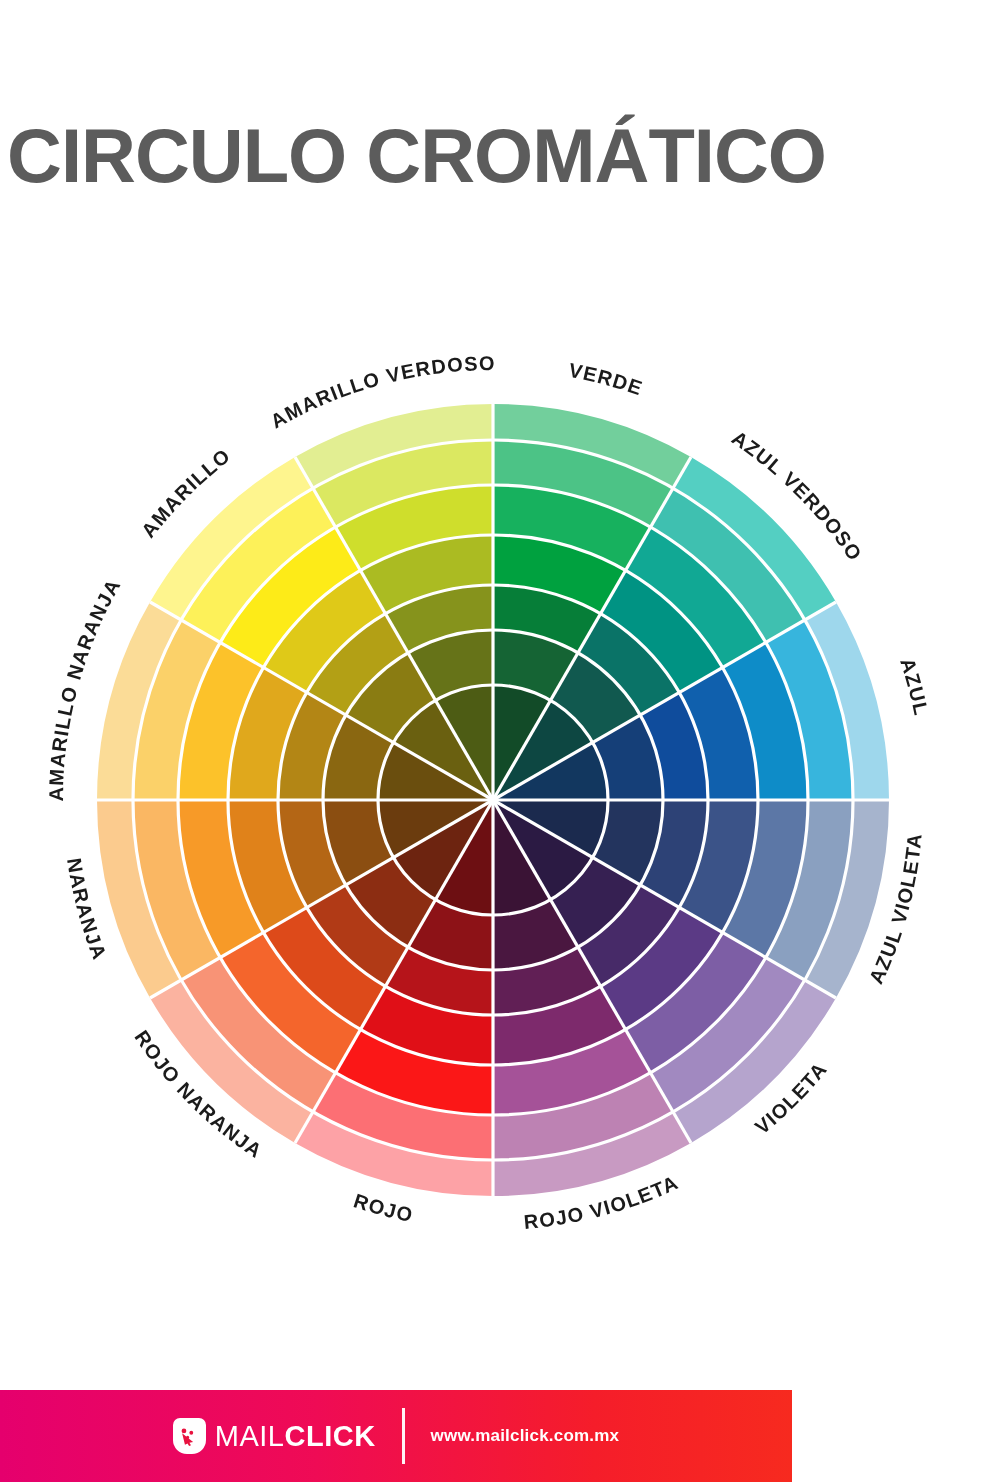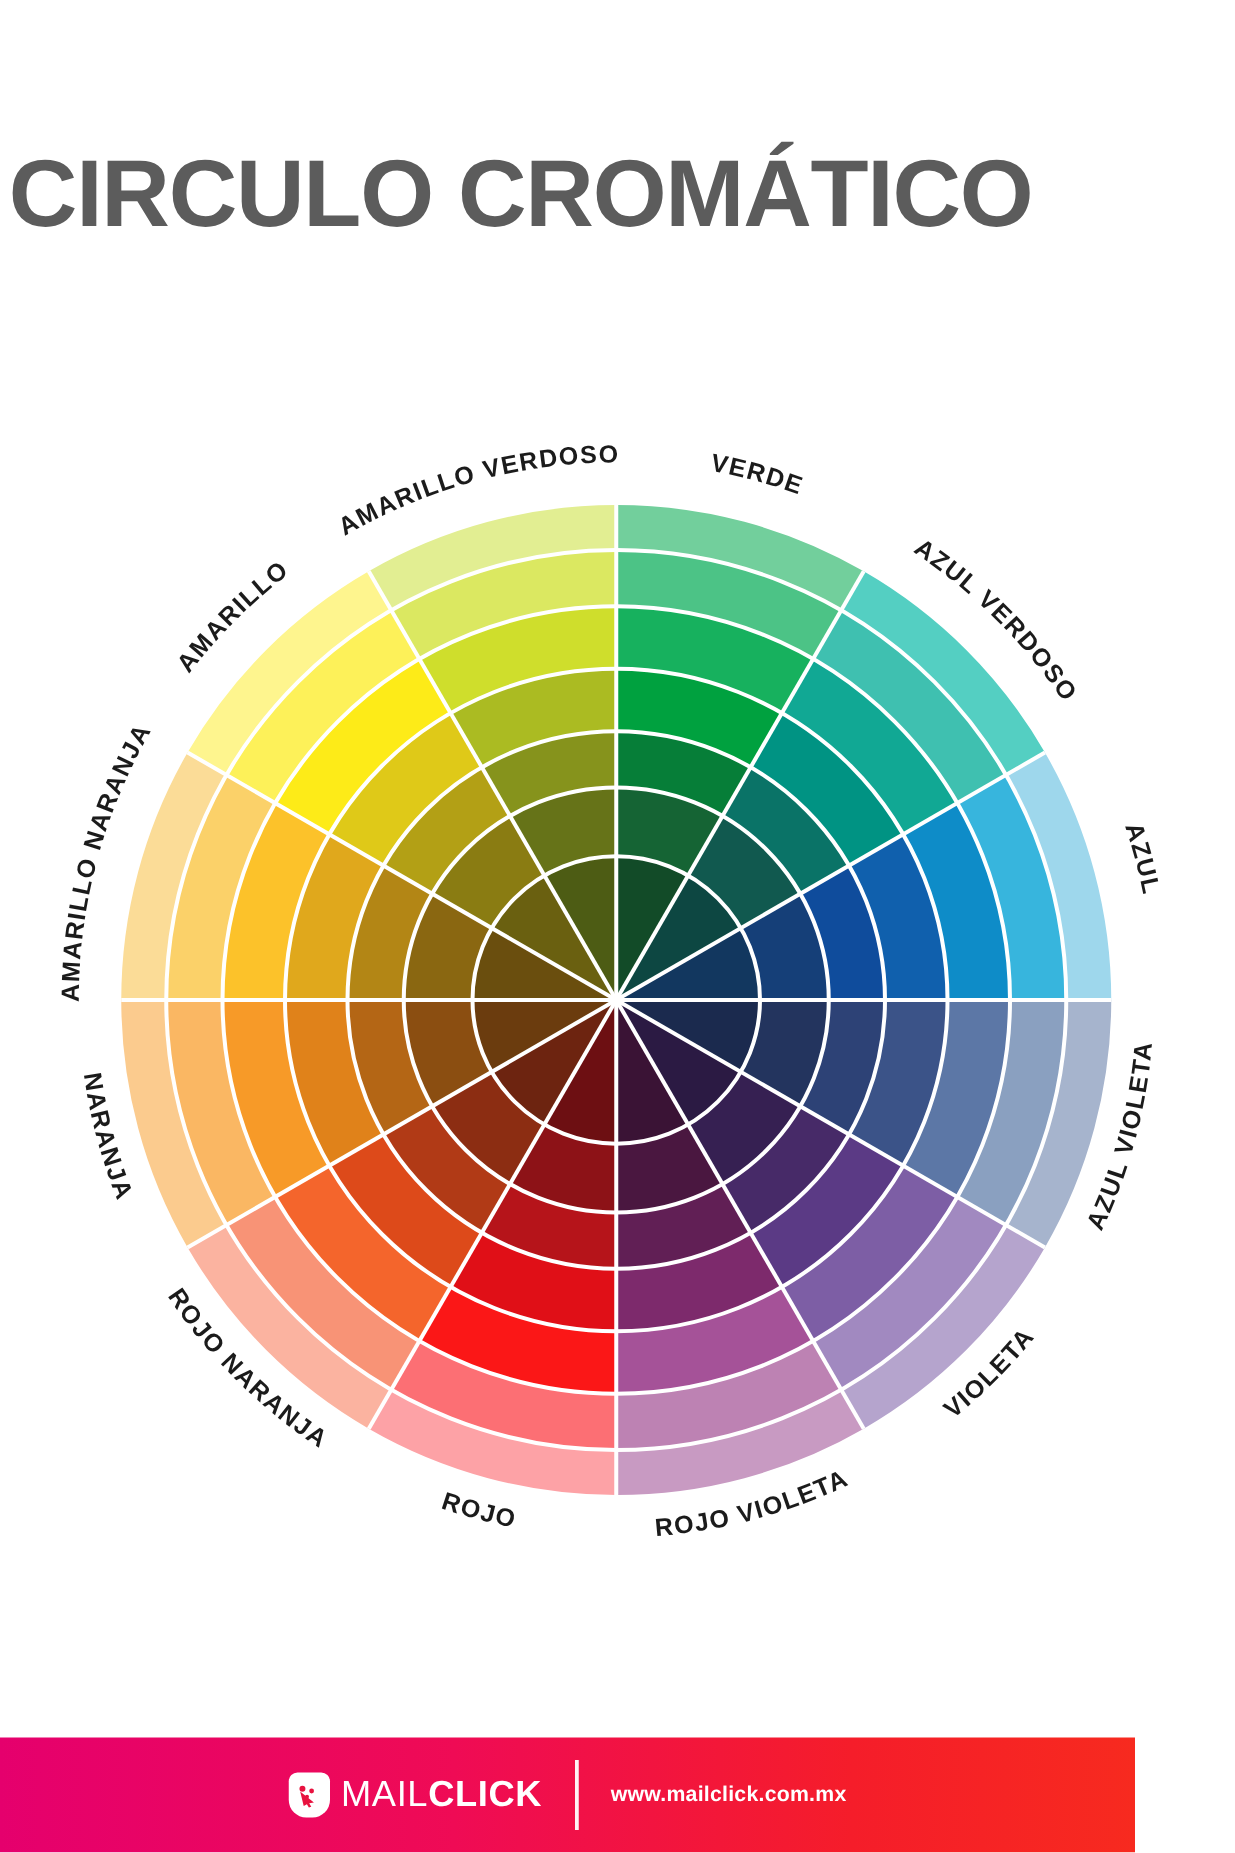--- a/index.html
+++ b/index.html
@@ -29,21 +29,21 @@
   }
 
   
   .wheel-stage{
     position:absolute;left:0;top:0;width:988px;height:1340px;
   }
   .wheel-svg{position:absolute;left:0;top:0;}
 
   
   .footer{
-    position:absolute;left:0;bottom:0;width:908px;height:92px;
+    position:absolute;left:0;bottom:0;width:792px;height:92px;
     background:linear-gradient(90deg,#e5006d 0%,#ef0b55 40%,#f51d2a 75%,#f72a1f 100%);
     display:flex;align-items:center;justify-content:center;text-align:right;
   }
   .footer-inner{display:flex;align-items:center;gap:26px;}
   .brand{display:flex;align-items:center;gap:9px;}
   .shield{
     width:33px;height:36px;
     background:#ffffff;
     border-radius:7px 7px 14px 14px;
     display:flex;align-items:center;justify-content:center;

